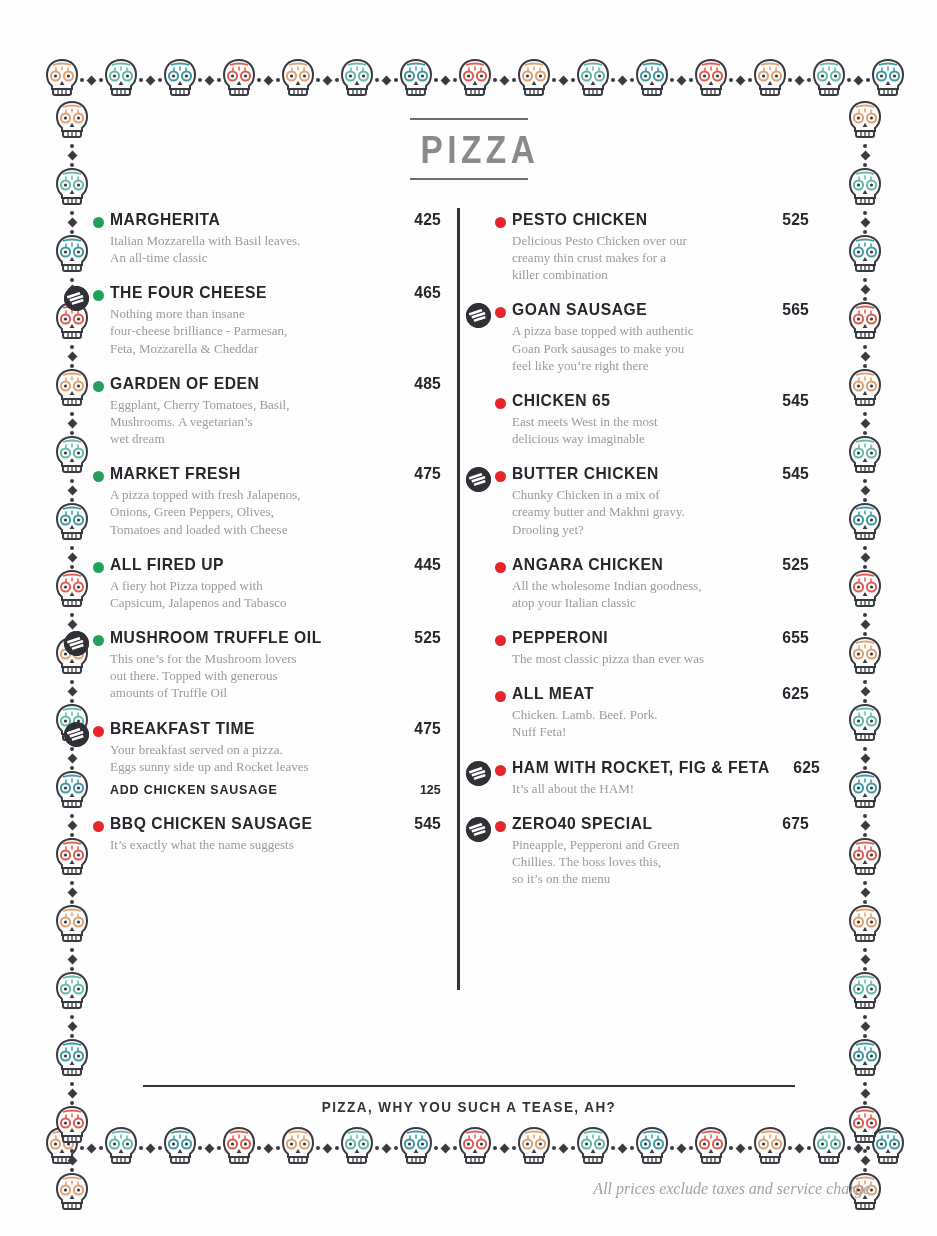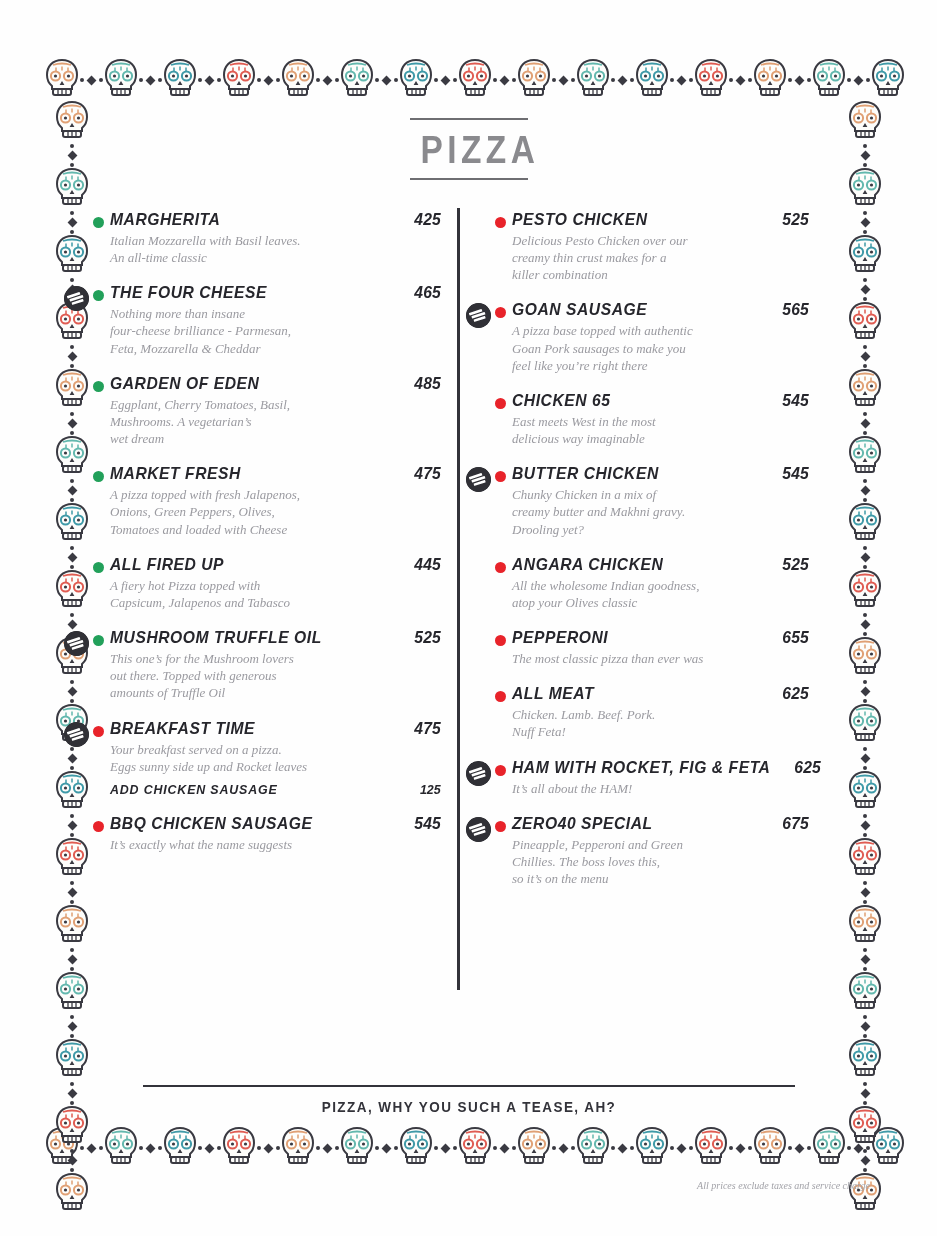--- a/index.html
+++ b/index.html
@@ -84,21 +84,21 @@
   .divider {
     position: absolute;
     left: 457px;
     top: 208px;
     width: 3px;
     height: 782px;
     background: #33333a;
   }
 
   
-  .item { position: relative; margin-bottom: 17px; font-style: italic; }
+  .item { position: relative; margin-bottom: 17px; }
 
   .badge {
     position: absolute;
     left: -46px;
     top: 3px;
     width: 25px;
     height: 25px;
     border-radius: 50%;
     background: #303036;
     overflow: hidden;
@@ -192,21 +192,21 @@
     transform: scaleX(0.9);
   }
   .disclaimer {
     position: absolute;
     left: 400px;
     top: 1180px;
     width: 470px;
     text-align: right;
     font-family: "Liberation Serif", serif;
     font-style: italic;
-    font-size: 10px;
+    font-size: 16px;
     color: #a2a2a8;
   }
 </style>
 </head>
 <body>
 
 <div class="page">
 
   <div class="border-top">
       <svg class="skull" viewBox="0 0 36 44">
@@ -1465,21 +1465,21 @@
 creamy butter and Makhni gravy.
 Drooling yet?</div>
         </div>
         <div class="item">
           <span class="vdot" style="background: rgb(232, 35, 42);"></span>
           <div class="item-head">
             <div class="item-name">ANGARA CHICKEN</div>
             <div class="item-price">525</div>
           </div>
           <div class="item-desc">All the wholesome Indian goodness,
-atop your Olives classic</div>
+atop your Italian classic</div>
         </div>
         <div class="item">
           <span class="vdot" style="background: rgb(232, 35, 42);"></span>
           <div class="item-head">
             <div class="item-name">PEPPERONI</div>
             <div class="item-price">655</div>
           </div>
           <div class="item-desc">The most classic pizza than ever was</div>
         </div>
         <div class="item">

